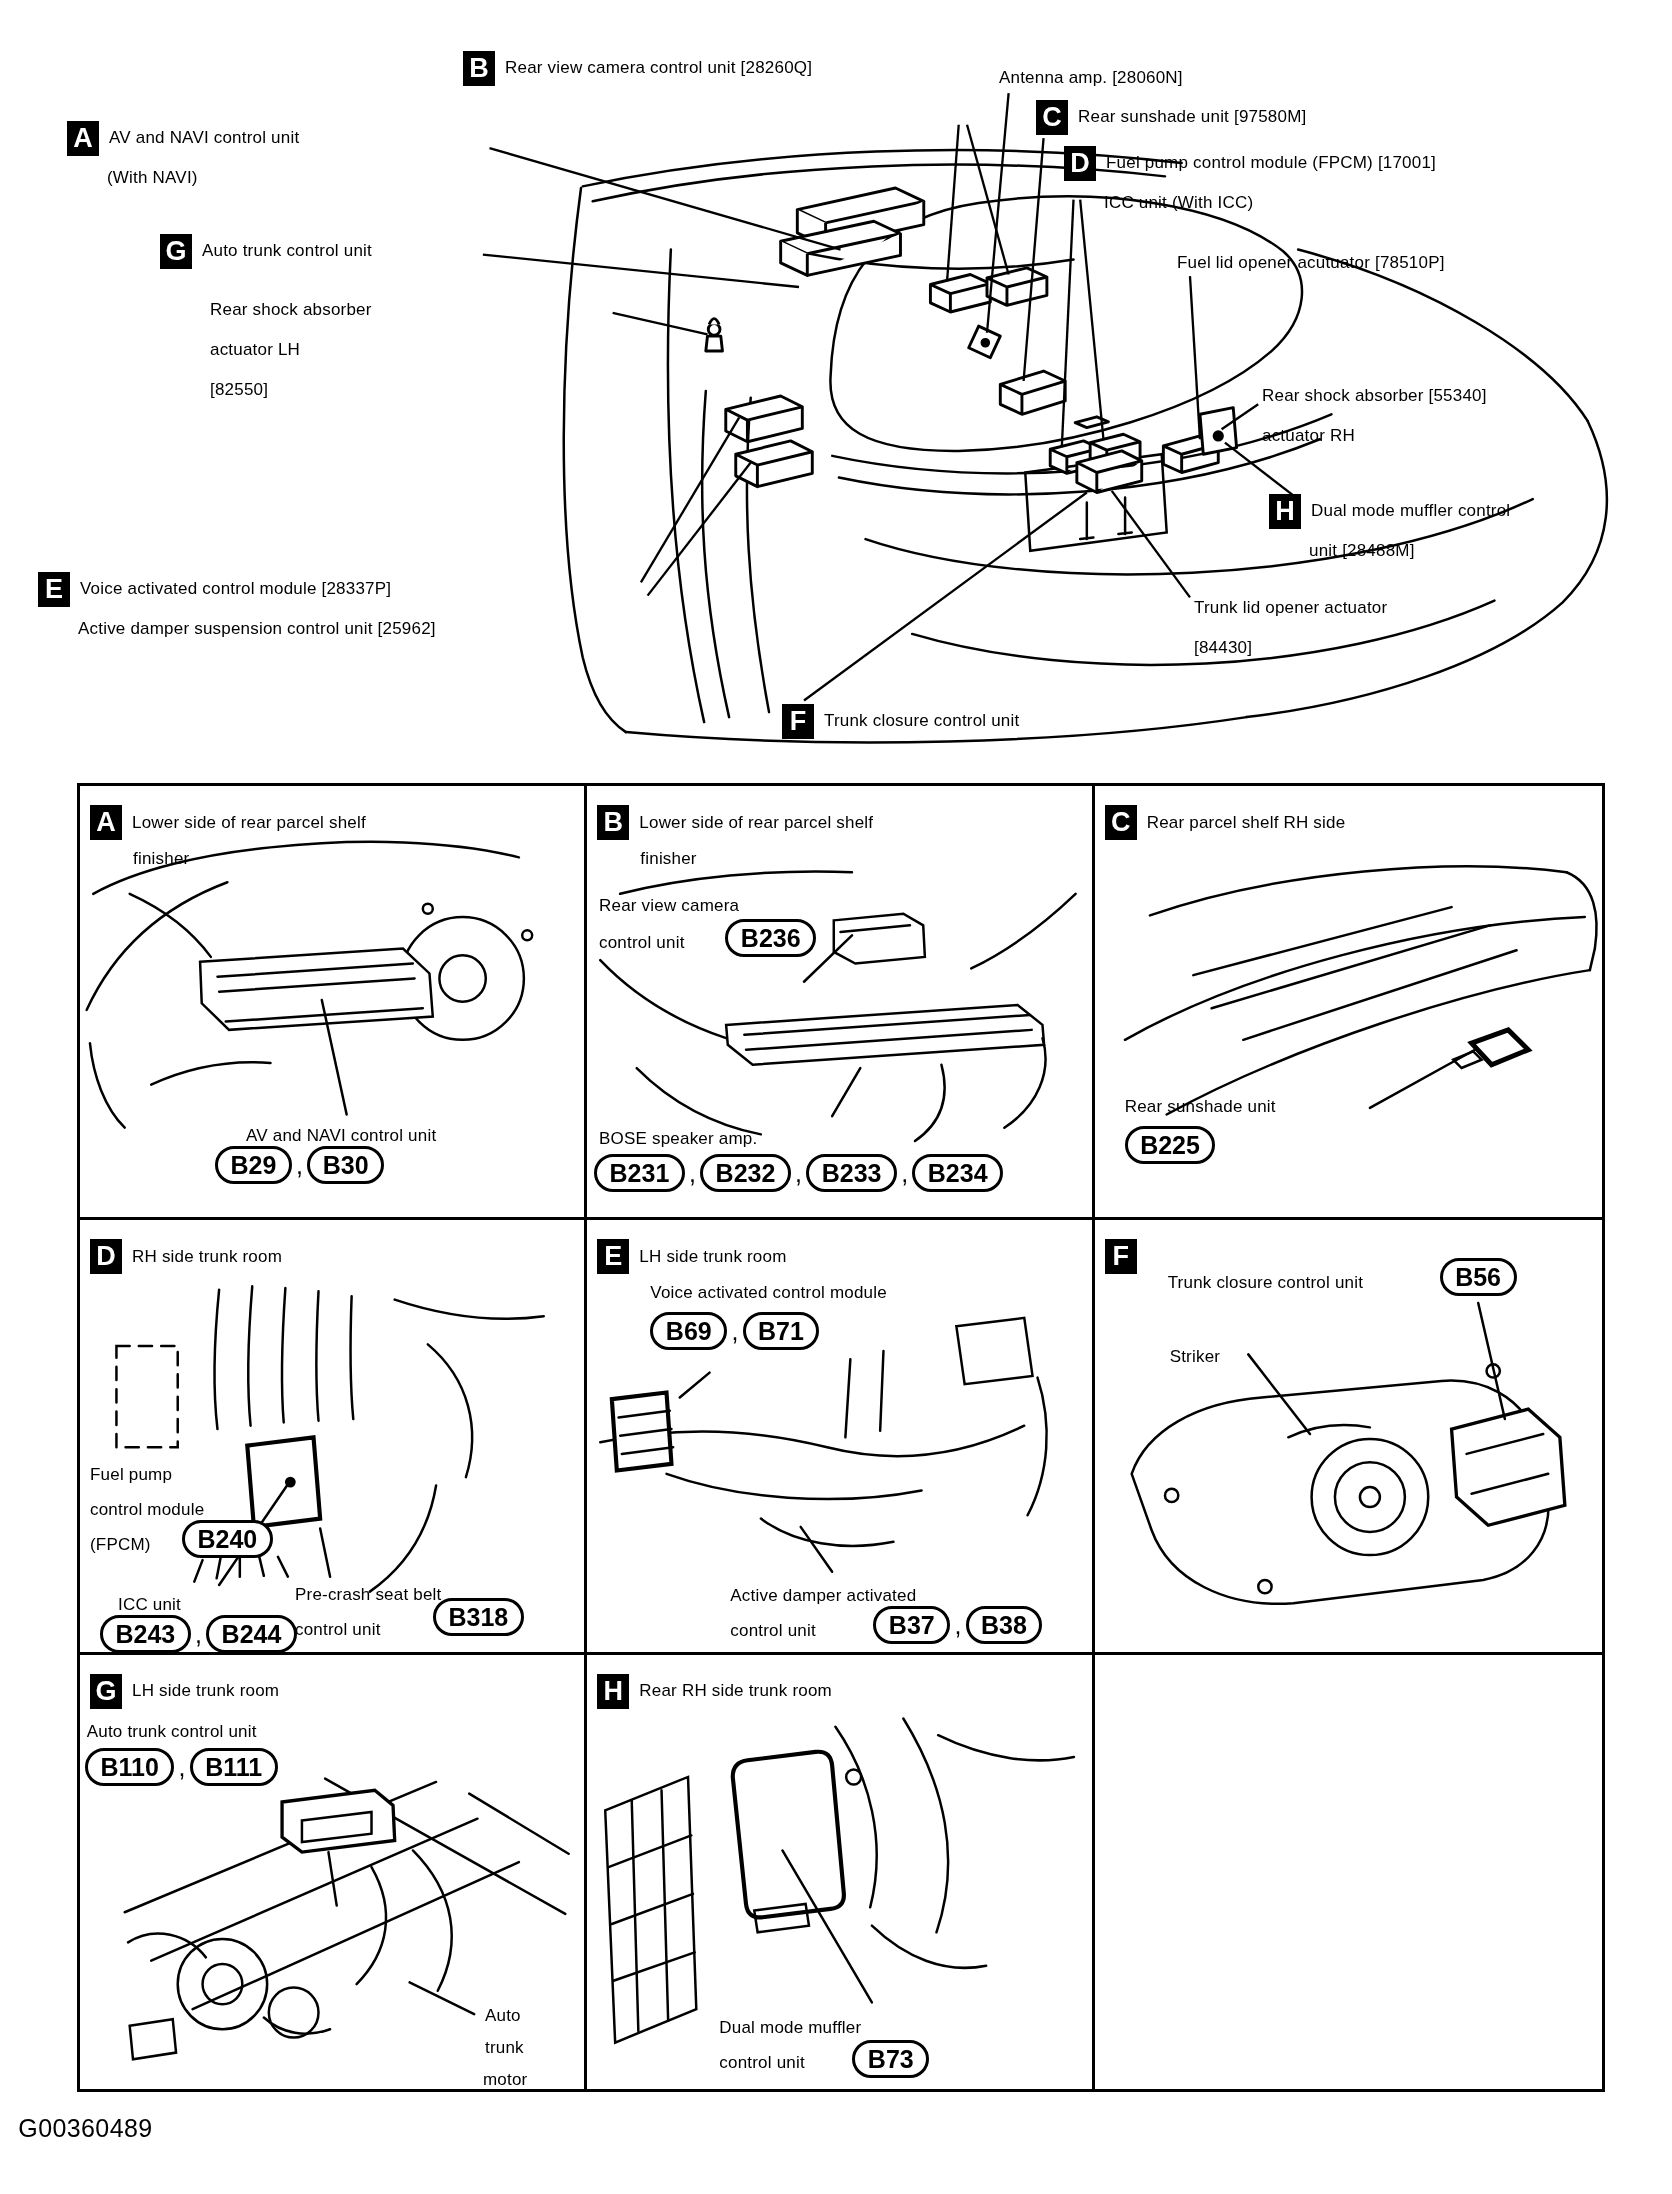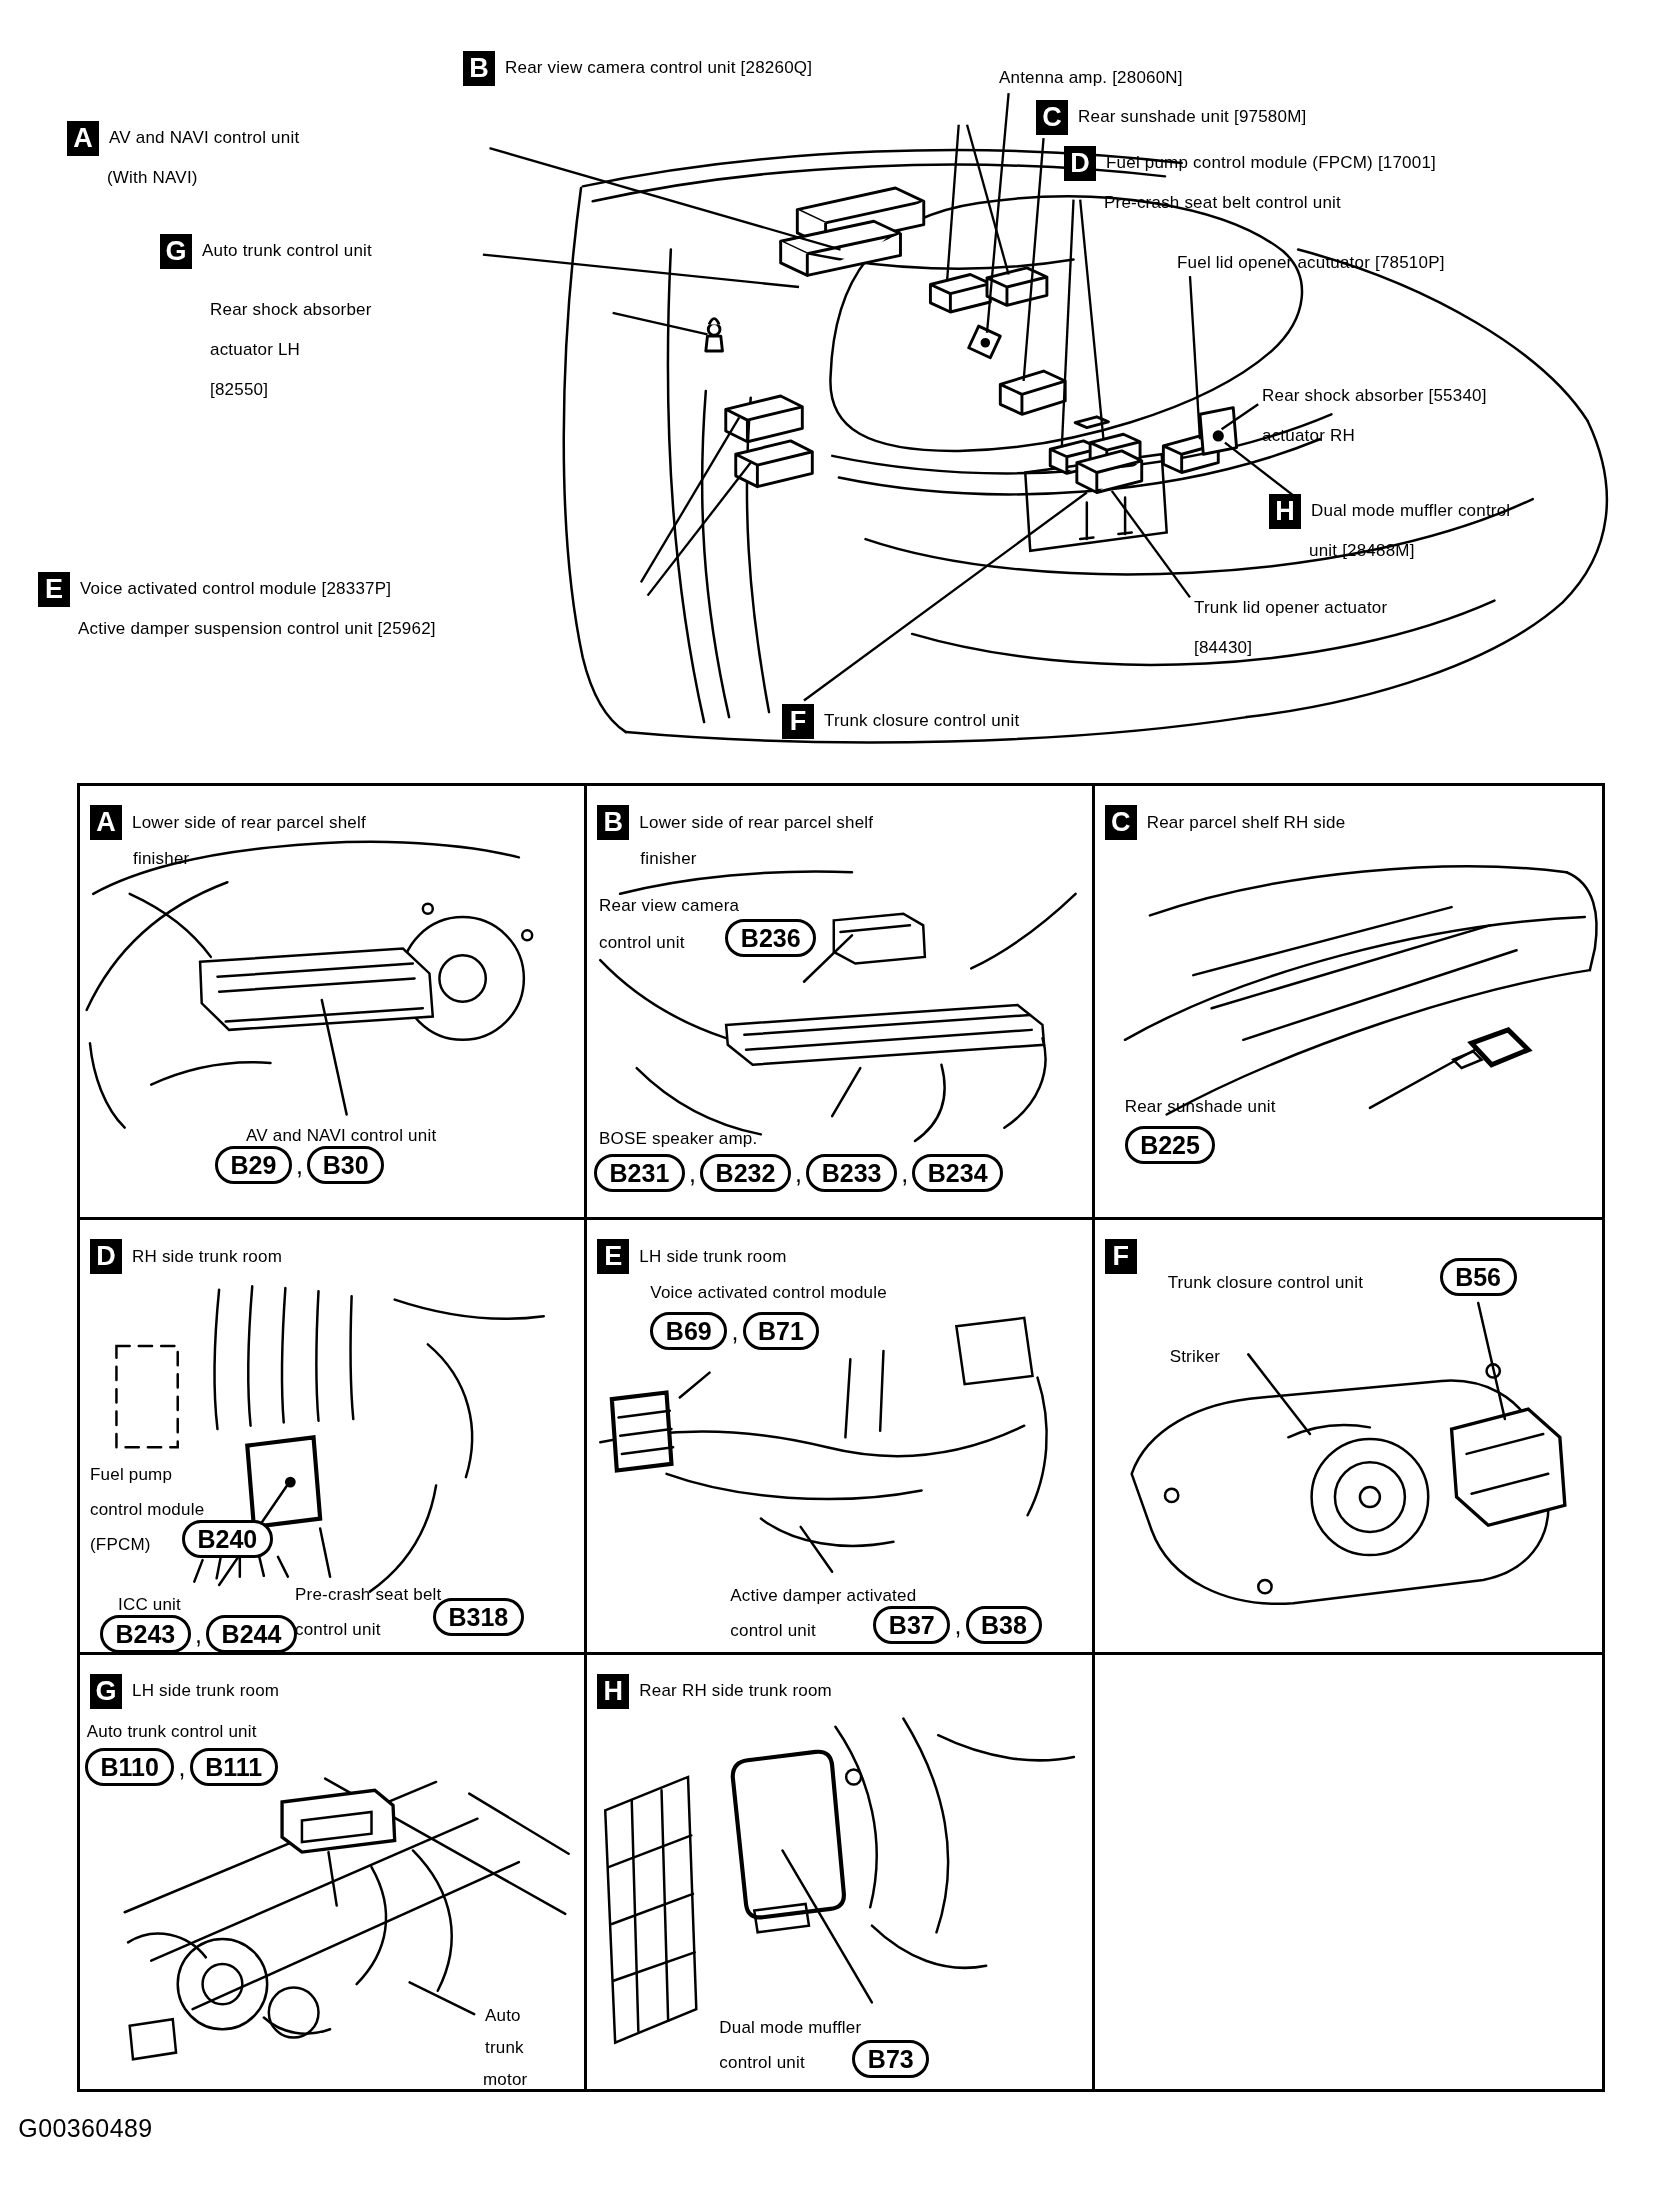--- a/index.html
+++ b/index.html
@@ -118,21 +118,21 @@
         <span class="badge">C</span>
         <span class="lbl">Rear sunshade unit [97580M]</span>
       </div>
     </div>
 
     <div class="callout" style="left:1064px;top:143px">
       <div class="row">
         <span class="badge">D</span>
         <span class="lbl">Fuel pump control module (FPCM) [17001]</span>
       </div>
-      <div class="lbl ind">Pre-crash seat belt control unit</div>
+      <div class="lbl ind">ICC unit (With ICC)</div>
     </div>
 
     <div class="callout" style="left:160px;top:231px">
       <div class="row">
         <span class="badge">G</span>
         <span class="lbl">Auto trunk control unit</span>
       </div>
     </div>
 
     <div class="callout" style="left:210px;top:290px">

